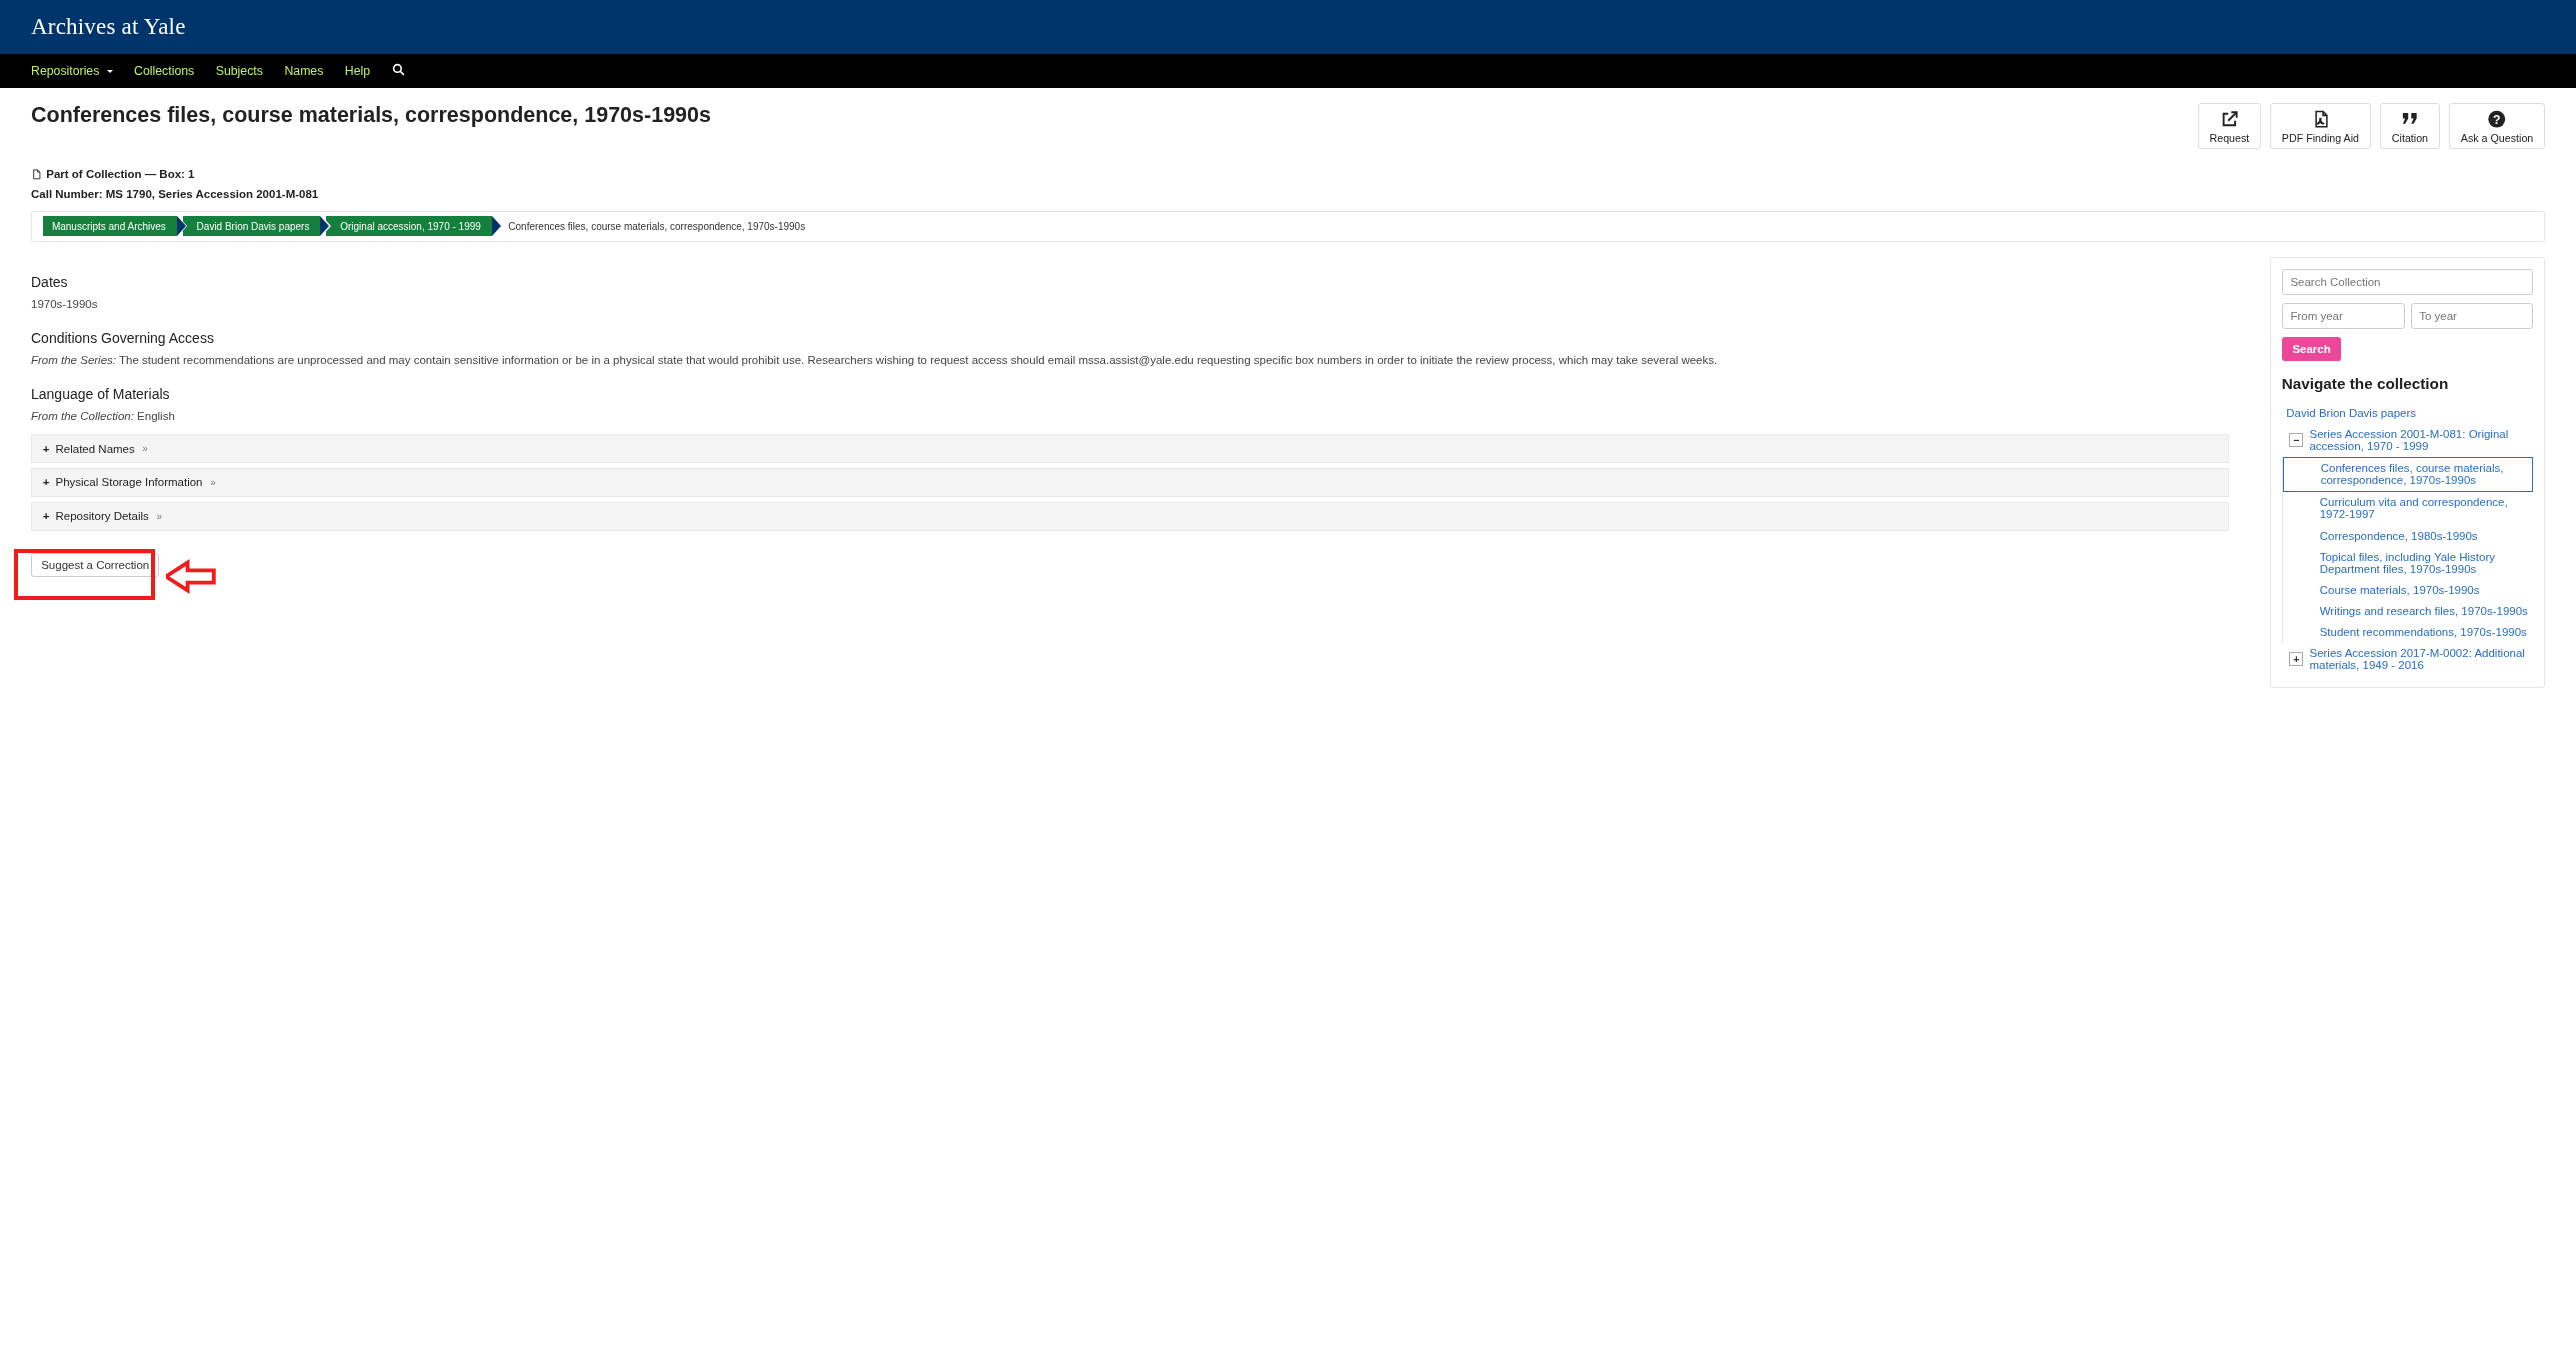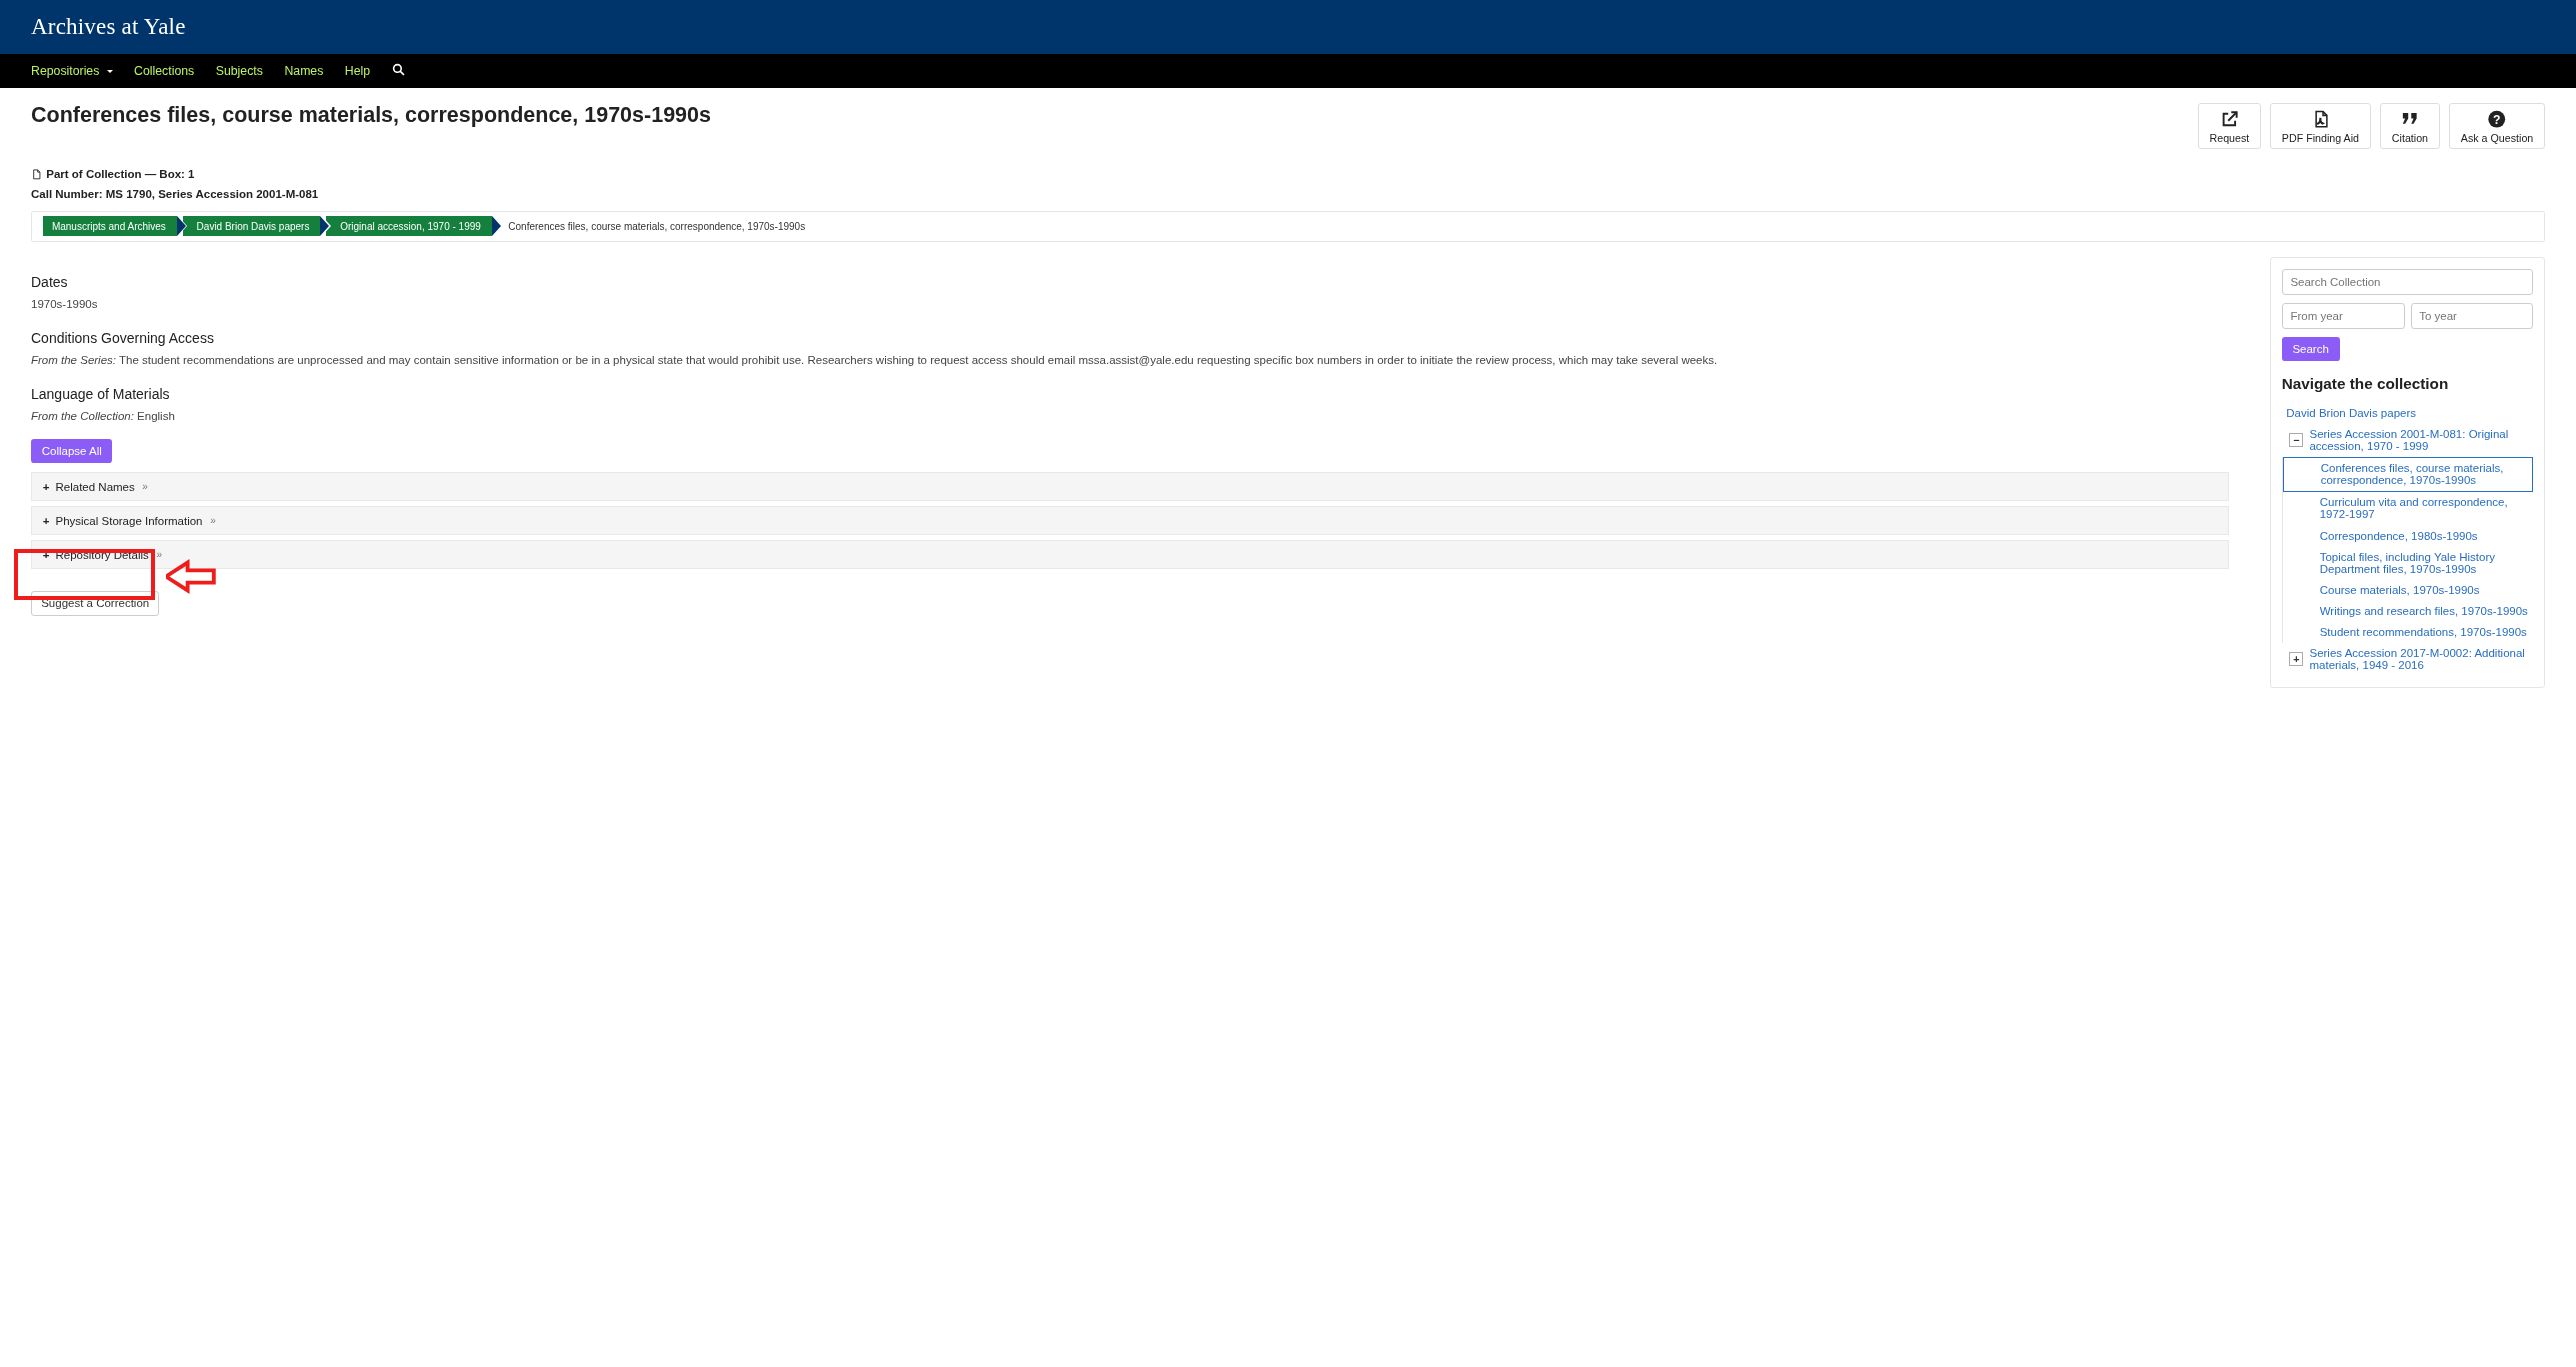--- a/index.html
+++ b/index.html
@@ -42,21 +42,21 @@
 .crumb:first-child { padding-left:9.2px; }
 .crumb-tail { font-size:10px; color:#333; padding:4.6px 7.7px 4.6px 10.7px; }
 
 
 .section-h { font-size:14px; font-weight:400; margin-top:17px; margin-bottom:6.1px; }
 .section-p { font-size:11.5px; color:#444; line-height:1.45; }
 .section-p .prefix { font-style:italic; }
 
 
 .btn { display:inline-block; border-radius:3.1px; padding:6.1px 10.7px; font-size:11.5px; cursor:pointer; }
-.btn-primary { background:#8b5cf6; color:#fff; border:none; }
+.btn-primary { background:#ec4899; color:#fff; border:none;font-weight:bold; }
 .btn-outline { background:#fff; border:0.8px solid #ccc; color:#333; padding:5.4px 9.2px; font-size:11.5px; }
 
 
 .accordion { margin-top:9.2px; }
 .acc-item { background:#f5f5f5; border:0.8px solid #e8e8e8; padding:7.7px 10.7px; font-size:11.5px; cursor:pointer; margin-bottom:4.6px; border-radius:0; display:flex; align-items:center; gap:6.1px;}
 .acc-item .plus { font-weight:900; font-size:11.5px; }
 .dbl-chev { font-size:10px; color:#777; margin-left:1.5px;}
 
 
 .side-box { border:0.8px solid #e5e5e5; border-radius:3.1px; padding:10.7px; }
@@ -172,23 +172,20 @@
     <div class="section-h">Conditions Governing Access</div>
     <div class="section-p">
       <span class="prefix">From the Series:</span><span> The student recommendations are unprocessed and may contain sensitive information or be in a physical state that would prohibit use. Researchers wishing to request access should email mssa.assist@yale.edu requesting specific box numbers in order to initiate the review process, which may take several weeks.</span>
     </div>
 
     <div class="section-h">Language of Materials</div>
     <div class="section-p">
       <span class="prefix">From the Collection:</span><span> English</span>
     </div>
 
-    <div style="margin-top:14px;">
-      <button class="btn btn-primary">Collapse All</button>
-    </div>
 
     <div class="accordion">
       <div class="acc-item">
         <span class="plus">+</span>
         <span>Related Names</span>
         <span class="dbl-chev">»</span>
       </div>
       <div class="acc-item">
         <span class="plus">+</span>
         <span>Physical Storage Information</span>

